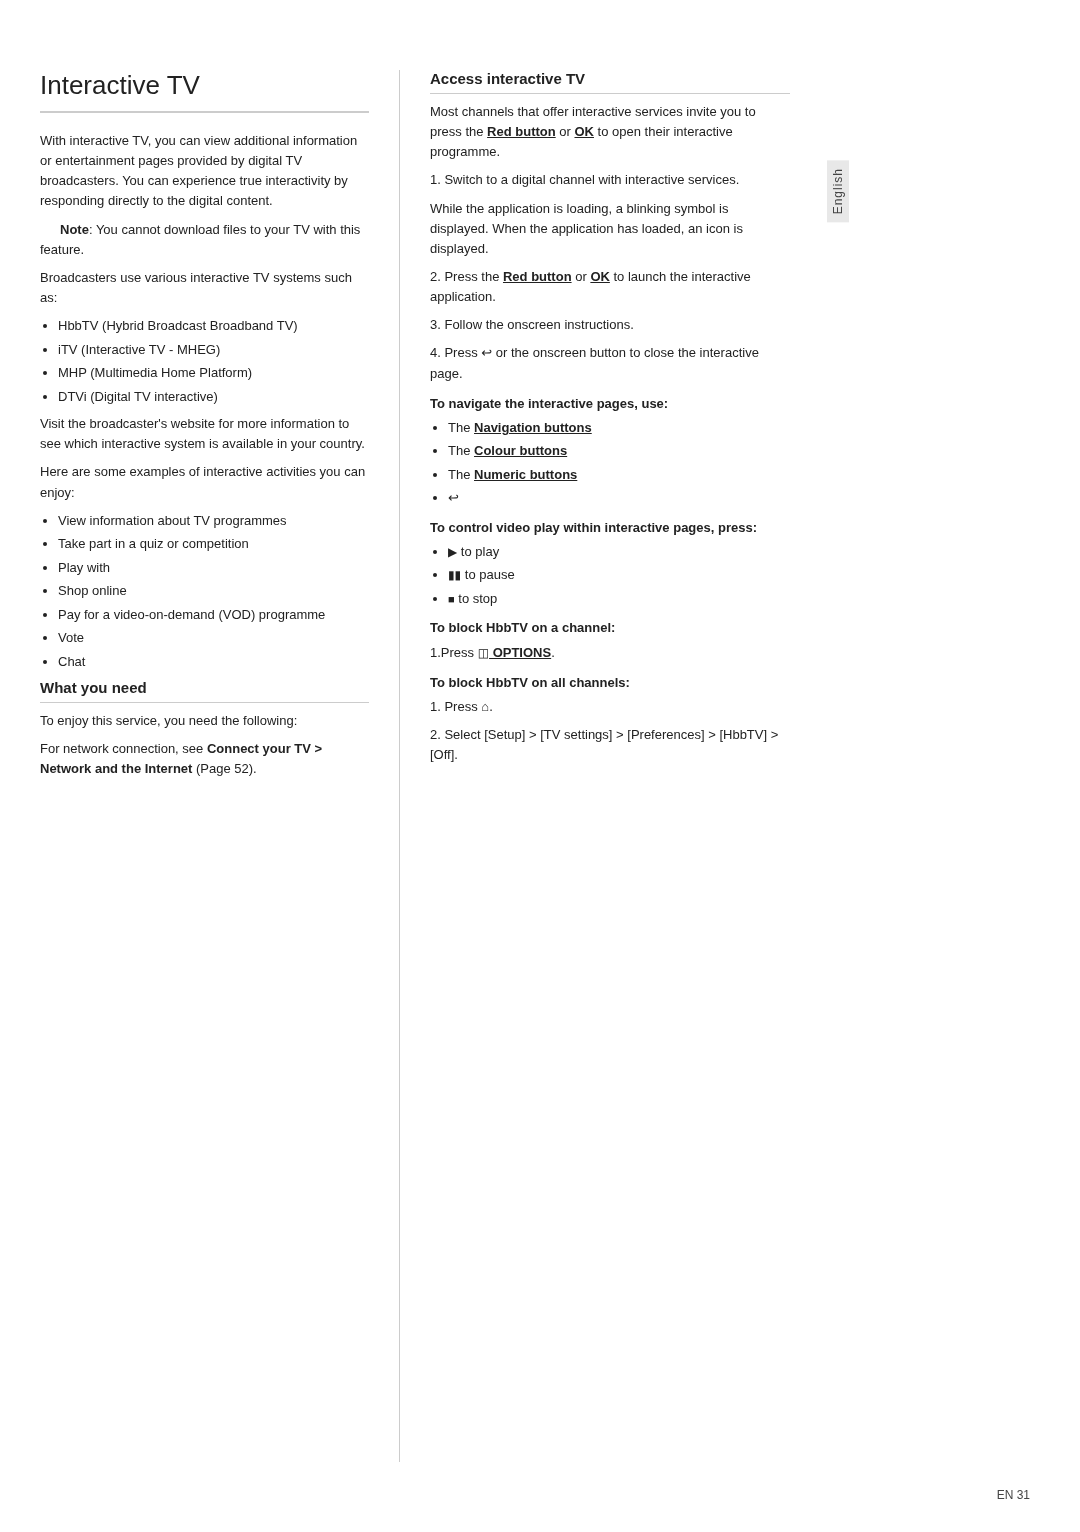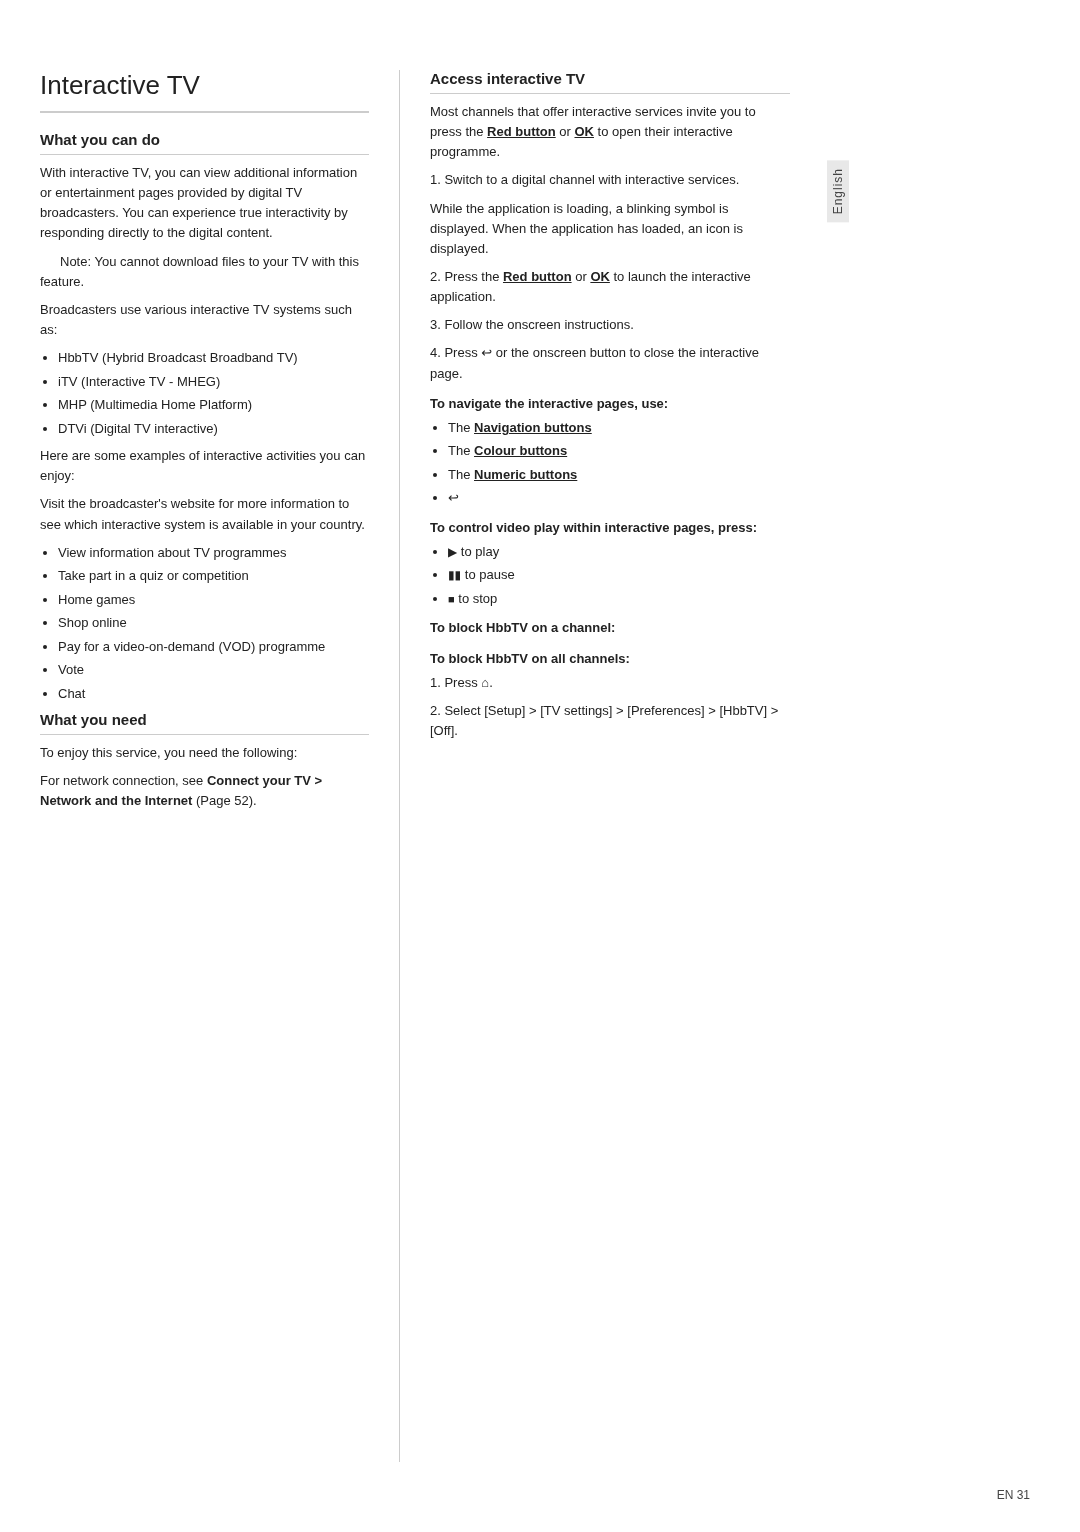--- a/index.html
+++ b/index.html
@@ -74,21 +74,21 @@
     ul {
       margin-left: 18px;
       margin-bottom: 8px;
     }
     ul li {
       margin-bottom: 4px;
       line-height: 1.5;
       font-size: 13px;
     }
     .bold { font-weight: bold; text-decoration: underline; }
-    .note-label { font-weight: normal; padding-left: 20px; }
+    .note-label { font-weight: bold; padding-left: 20px; }
     .sub-section-title {
       font-weight: bold;
       font-size: 13px;
       margin-top: 10px;
       margin-bottom: 4px;
     }
     .play-icon { display: inline-block; color: #222; font-size: 12px; }
     .pause-icon { display: inline-block; color: #222; font-size: 12px; }
     .stop-icon { display: inline-block; color: #222; font-size: 11px; }
     .back-icon { display: inline-block; color: #222; font-size: 13px; }
@@ -107,45 +107,44 @@
   </style>
 </head>
 <body>
 
 <div class="page">
   <div class="content-area">
 
     <div class="left-column">
       <h1 class="page-title">Interactive TV</h1>
 
-      <h2 class="section-title">What you can do</h2>
 
       <p>With interactive TV, you can view additional information or entertainment pages provided by digital TV broadcasters. You can experience true interactivity by responding directly to the digital content.</p>
 
       <p>
         <span class="note-label">Note</span><span>: You cannot download files to your TV with this feature.</span>
       </p>
 
       <p>Broadcasters use various interactive TV systems such as:</p>
 
       <ul>
         <li><span>HbbTV (Hybrid Broadcast Broadband TV)</span></li>
         <li><span>iTV (Interactive TV - MHEG)</span></li>
         <li><span>MHP (Multimedia Home Platform)</span></li>
         <li><span>DTVi (Digital TV interactive)</span></li>
       </ul>
 
+      <p>Visit the broadcaster's website for more information to see which interactive system is available in your country.</p>
+
       <p>Here are some examples of interactive activities you can enjoy:</p>
-
-      <p>Visit the broadcaster's website for more information to see which interactive system is available in your country.</p>
 
       <ul>
         <li><span>View information about TV programmes</span></li>
         <li><span>Take part in a quiz or competition</span></li>
-        <li><span>Home games</span></li>
+        <li><span>Play with</span></li>
         <li><span>Shop online</span></li>
         <li><span>Pay for a video-on-demand (VOD) programme</span></li>
         <li><span>Vote</span></li>
         <li><span>Chat</span></li>
       </ul>
 
       <h2 class="section-title">What you need</h2>
 
       <p>To enjoy this service, you need the following:</p>
 
@@ -201,20 +200,23 @@
         <li>
           <span class="pause-icon">▮▮</span><span> to pause</span>
         </li>
         <li>
           <span class="stop-icon">■</span><span> to stop</span>
         </li>
       </ul>
 
       <p class="sub-section-title">To block HbbTV on a channel:</p>
 
+      <p>
+        <span>1.Press </span><span class="options-icon">◫</span><span class="bold"> OPTIONS</span><span>.</span>
+      </p>
 
       <p class="sub-section-title">To block HbbTV on all channels:</p>
 
       <p>
         <span>1. Press </span><span class="home-icon">⌂</span><span>.</span>
       </p>
       <p>2. Select [Setup] &gt; [TV settings] &gt; [Preferences] &gt; [HbbTV] &gt; [Off].</p>
     </div>
   </div>
 

